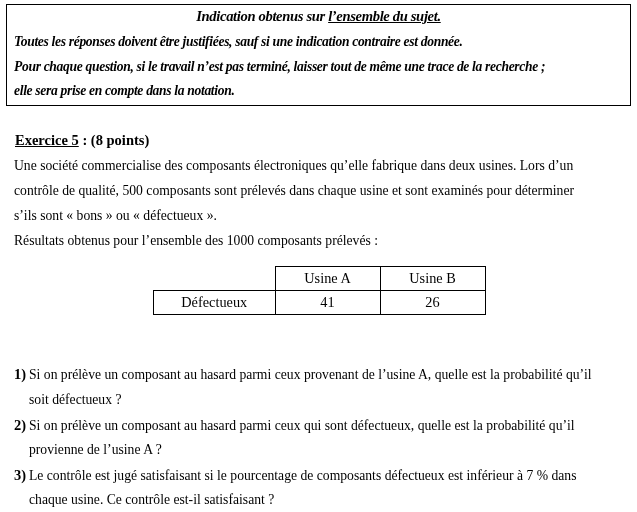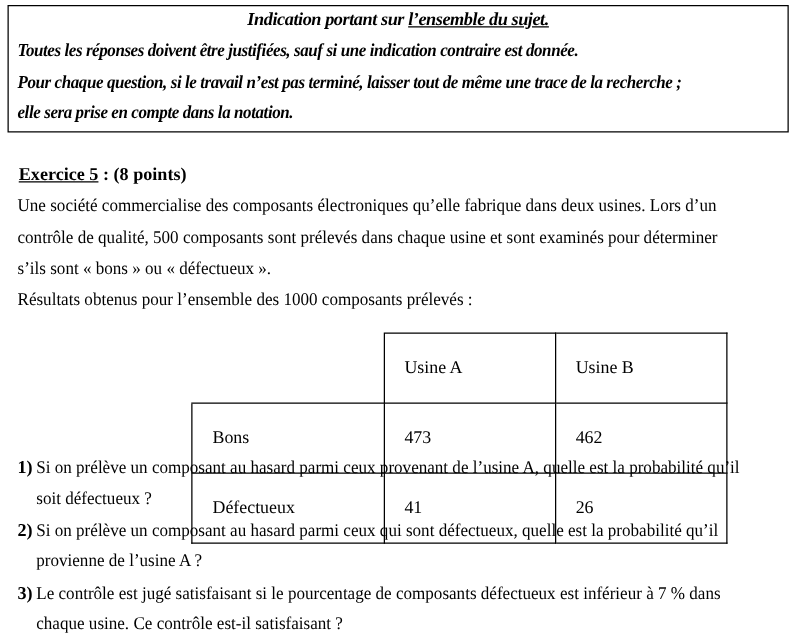--- a/index.html
+++ b/index.html
@@ -25,58 +25,53 @@
     .ex-title .u { text-decoration: underline; }
     .para {
       position: absolute; left: 14px; font-size: 14.3px; white-space: nowrap;
       transform: scaleX(0.955); transform-origin: left center;
     }
     table.results {
       position: absolute; left: 153px; top: 266px; border-collapse: collapse;
       font-size: 14.3px;
     }
     table.results td {
-      border: 1.3px solid #000; height: 23px; padding: 16px;
+      border: 1.3px solid #000; text-align: center; height: 23px; padding: 0;
     }
     table.results td.empty { border-top: none; border-left: none; }
     .c0 { width: 121px; } .c1 { width: 104px; } .c2 { width: 104px; }
     .q-num { position: absolute; left: 14px; font-weight: bold; font-size: 14.5px; }
     .q-text {
       position: absolute; left: 29px; font-size: 14.3px; white-space: nowrap;
       transform: scaleX(0.955); transform-origin: left center;
     }
   </style>
 </head>
 <body>
 
 <div class="notice-box">
-  <div class="notice-line notice-title" style="top:3px"><span>Indication portant sur </span><span class="u">l’ensemble du sujet.</span></div>
+  <div class="notice-line notice-title" style="top:3px"><span>Indication obtenus sur </span><span class="u">l’ensemble du sujet.</span></div>
   <div class="notice-line" style="top:28px">Toutes les réponses doivent être justifiées, sauf si une indication contraire est donnée.</div>
   <div class="notice-line" style="top:53px">Pour chaque question, si le travail n’est pas terminé, laisser tout de même une trace de la recherche ;</div>
   <div class="notice-line" style="top:77px">elle sera prise en compte dans la notation.</div>
 </div>
 
 <div class="ex-title"><span class="u">Exercice 5</span><span> : (8 points)</span></div>
 
 <div class="para" style="top:157px">Une société commercialise des composants électroniques qu’elle fabrique dans deux usines. Lors d’un</div>
 <div class="para" style="top:182px">contrôle de qualité, 500 composants sont prélevés dans chaque usine et sont examinés pour déterminer</div>
 <div class="para" style="top:207px">s’ils sont « bons » ou « défectueux ».</div>
 <div class="para" style="top:232px">Résultats obtenus pour l’ensemble des 1000 composants prélevés :</div>
 
 <table class="results">
   <tbody>
       <tr>
     <td class="c0 empty"></td>
     <td class="c1">Usine A</td>
     <td class="c2">Usine B</td>
-  </tr>
-  <tr>
-    <td>Bons</td>
-    <td>473</td>
-    <td>462</td>
   </tr>
   <tr>
     <td>Défectueux</td>
     <td>41</td>
     <td>26</td>
   </tr>
 </tbody>
   </table>
 
 <div>

